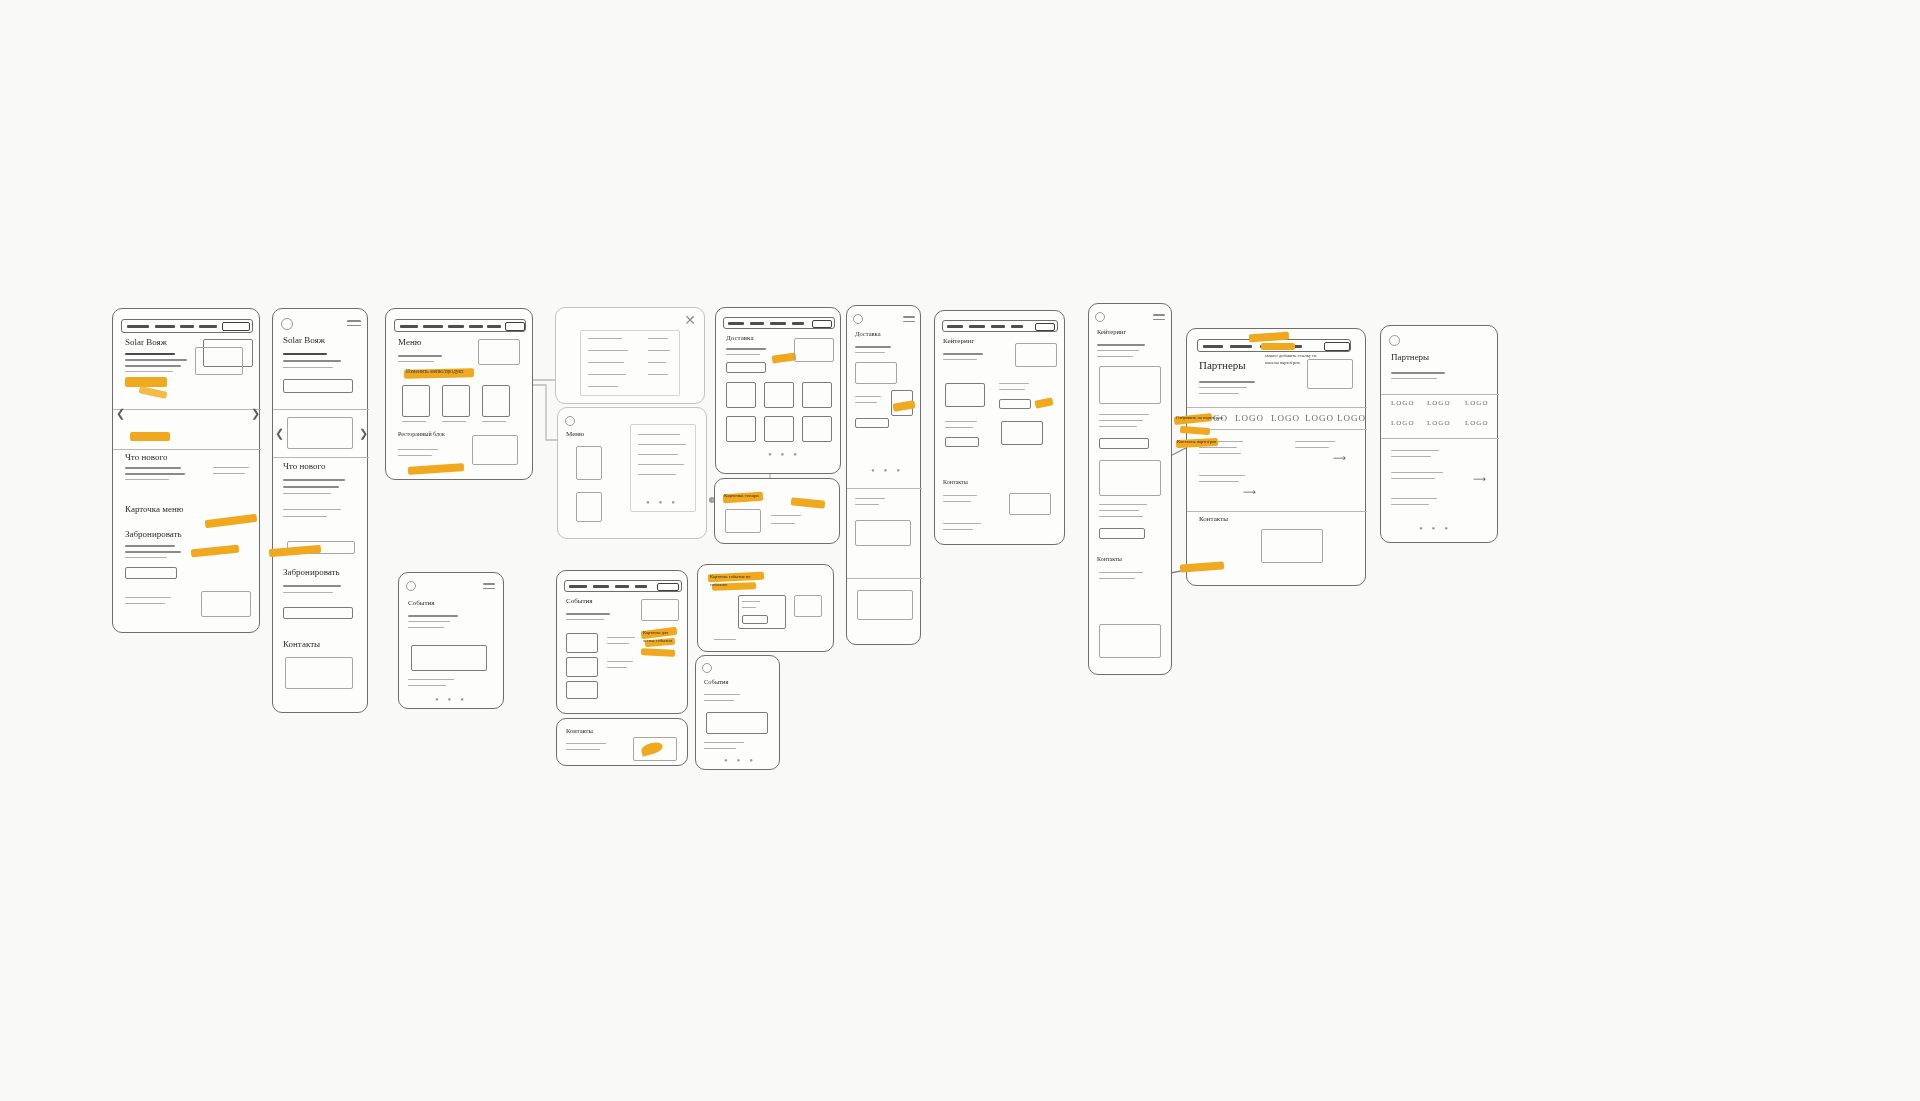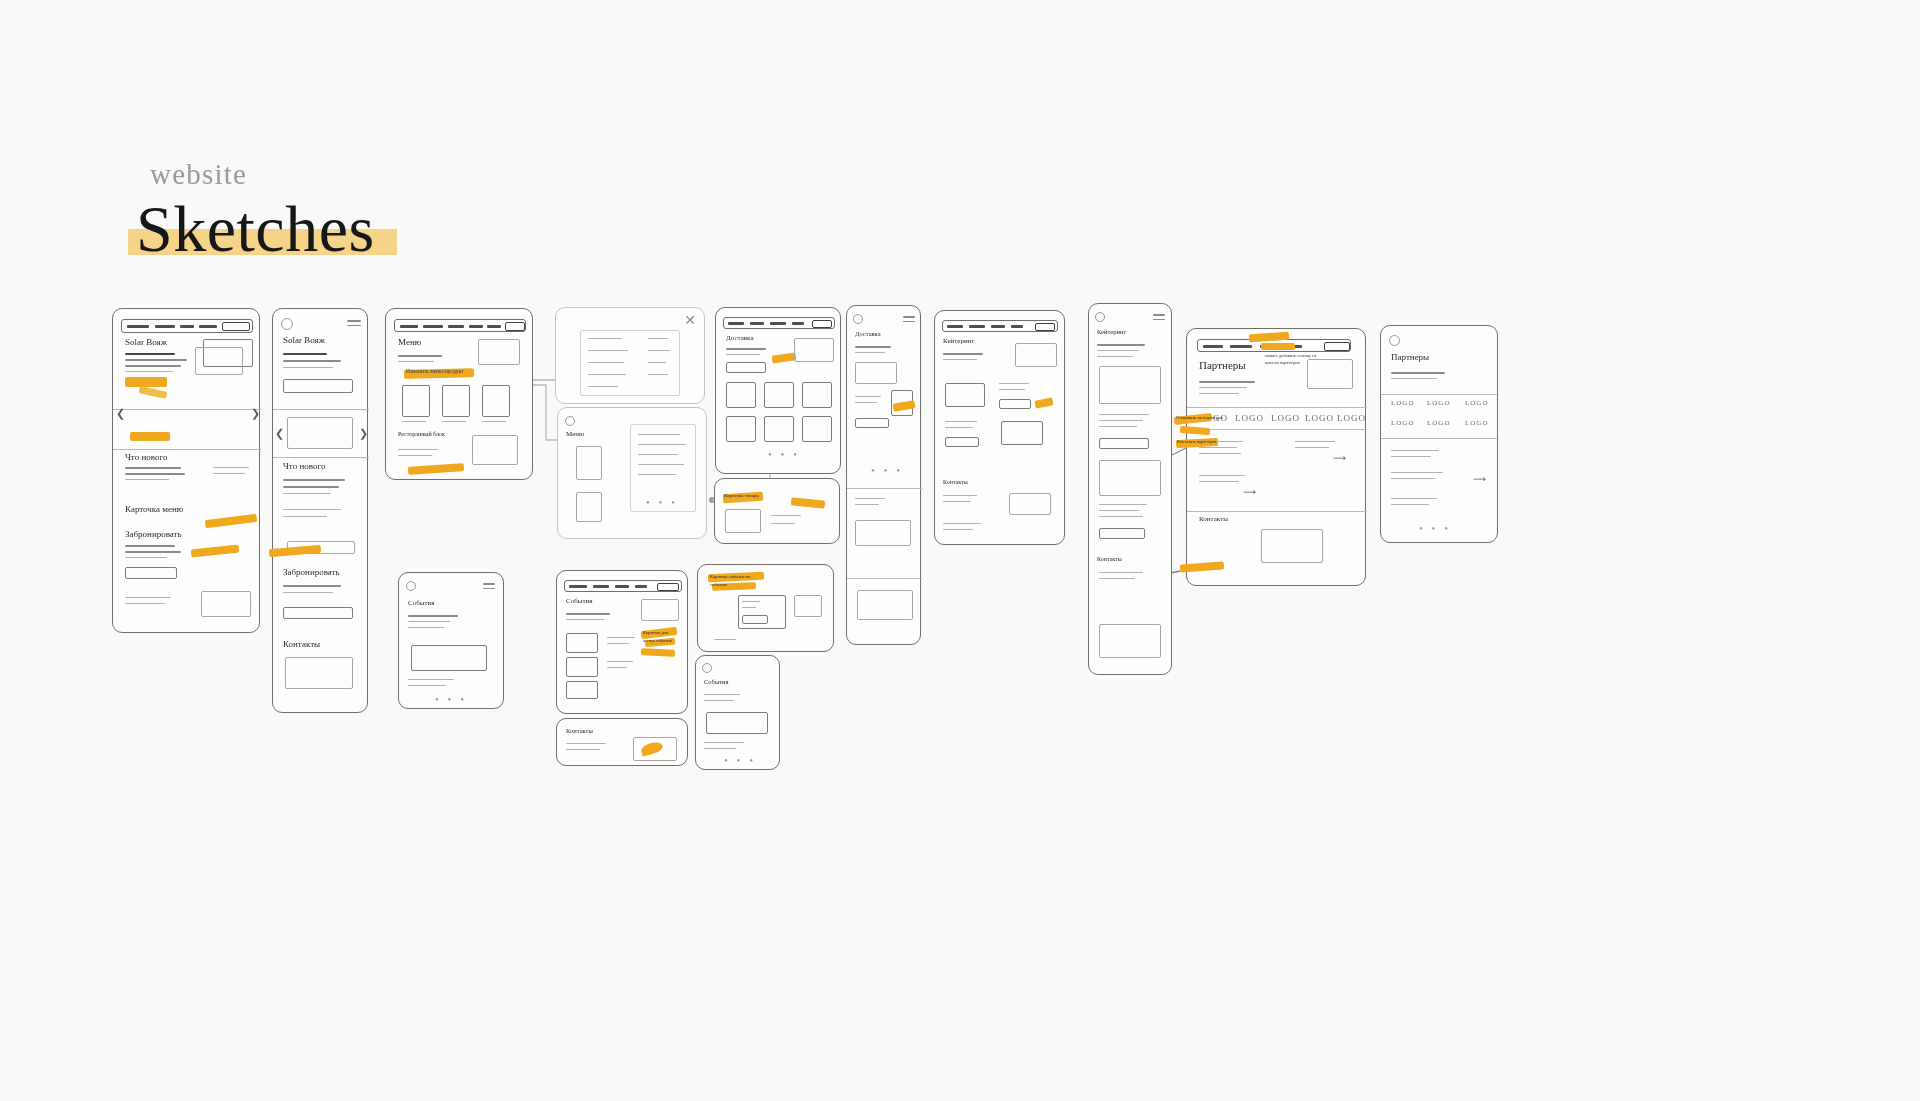--- a/index.html
+++ b/index.html
@@ -73,27 +73,20 @@
   .arrowtxt{position:absolute;color:#5d5d5f;font-size:11px;}
   .xmark{position:absolute;color:#8d8d8f;font-size:14px;line-height:1;}
   .burger{position:absolute;}
   .burger i{display:block;height:1.6px;background:#8a8a8c;margin-bottom:3px;border-radius:1px;}
 </style>
 </head>
 <body>
 
 <div id="slide">
 
-  <div class="title-block">
-    <div class="kicker">website</div>
-    <div class="headline-wrap">
-      <span class="headline-hl"></span>
-      <h1 class="headline">Sketches</h1>
-    </div>
-  </div>
 
   <div id="board">
 
     <svg class="board-svg" viewBox="0 0 1920 1101">
       <path d="M520 380 L556 380 L556 352 L612 352" stroke="#b9b9bb" stroke-width="1.3" fill="none"></path>
       <path d="M510 385 L546 385 L546 440 L566 440" stroke="#b9b9bb" stroke-width="1.3" fill="none"></path>
       <circle cx="566" cy="352" r="3" fill="#9a9a9c"></circle>
       <circle cx="712" cy="500" r="3" fill="#9a9a9c"></circle>
       <path d="M712 500 L770 500 L770 440 L830 440" stroke="#b9b9bb" stroke-width="1.3" fill="none"></path>
       <path d="M1172 455 L1186 448" stroke="#8a8a8c" stroke-width="1.3" fill="none"></path>

